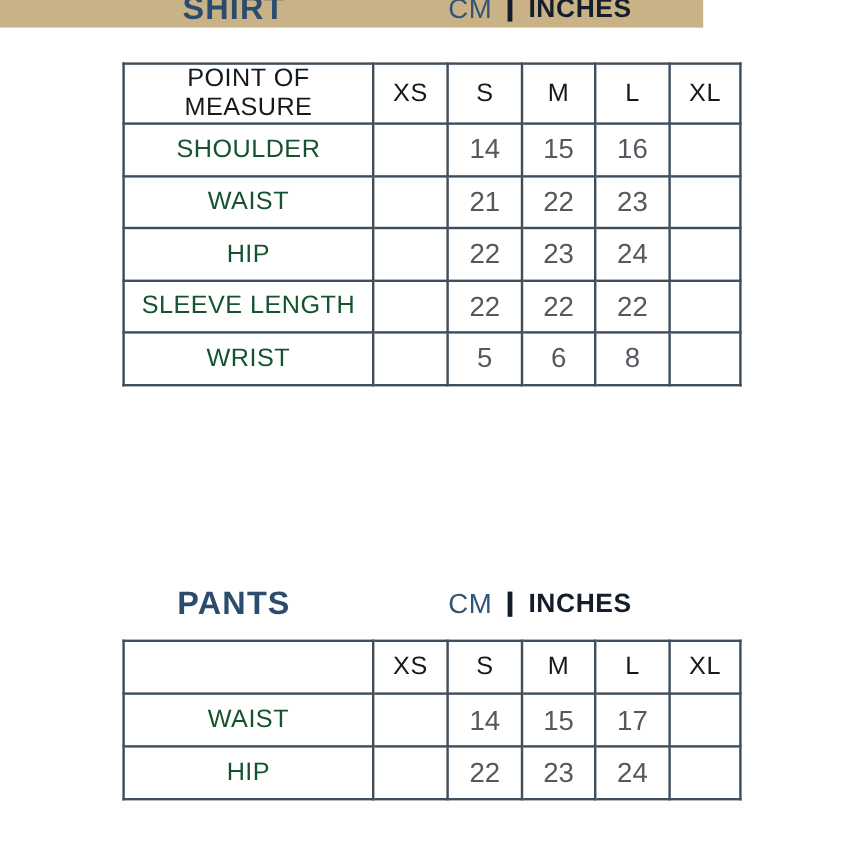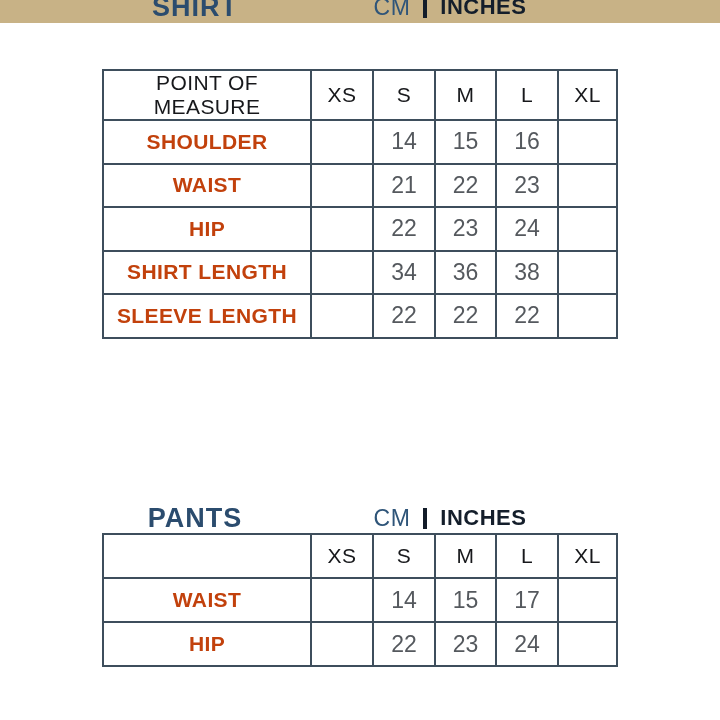--- a/index.html
+++ b/index.html
@@ -2,58 +2,58 @@
 <html><head>
 <meta charset="utf-8">
 <style>
   html,body { margin:0; padding:0; }
   .page {
     position:relative; width:720px; height:720px;
     background:#ffffff; overflow:hidden;
     font-family:"Liberation Sans", sans-serif;
   }
   .topbar {
-    position:absolute; top:0; left:0; width:720px; height:23px;
+    position:absolute; top:0; left:0; width:586px; height:23px;
     background:#c8b286; overflow:hidden;
   }
   .hdr-row { position:absolute; left:0; width:720px; height:30px; }
   .topbar-row { top:-8px; }
-  .pants-row { top:486px; height:34px;margin-top:15px; }
+  .pants-row { top:486px; height:34px; }
   .sec-title {
     position:absolute; left:88px; width:214px; text-align:center;
     font-size:27px; font-weight:bold; letter-spacing:1px;
     color:#2b4c6e; line-height:30px;
   }
   .pants-row .sec-title { line-height:34px; }
   .units {
     position:absolute; left:368px; width:164px; height:100%;
     display:flex; align-items:center; justify-content:center; gap:13px;
   }
   .cm { font-size:23px; color:#2f5579; letter-spacing:0.5px; }
   .unit-sep { width:4px; height:21px; background:#121c29; }
   .inches { font-size:22px; font-weight:bold; color:#141e2b; letter-spacing:0.5px; }
 
   table.size-table {
     position:absolute; left:102px; width:514px;
     border-collapse:collapse; table-layout:fixed;
     background:#ffffff;
   }
-  .t1 { top:69px; }
+  .t1 { top:52px; }
   .t2 { top:533px; }
   .size-table th, .size-table td {
     border:2px solid #3e4e5c; text-align:center; vertical-align:middle;
     padding:0; overflow:hidden;
   }
   .t1 th { height:41px; }
   .t1 td { height:41.5px; }
   .t2 th, .t2 td { height:42px; }
   .size-table thead th {
     font-weight:normal; font-size:21px; color:#17181b; letter-spacing:0.4px;
   }
-  .size-table td.rowlabel { font-size:21px; color:#c2410c; letter-spacing:0.4px;font-weight:bold; }
+  .size-table td.rowlabel { font-size:21px; color:#14532d; letter-spacing:0.4px; }
   .size-table td.val { font-size:23px; color:#55595e; }
 </style>
 </head>
 <body>
 
 <div class="page">
 
   <header class="topbar">
     <div class="hdr-row topbar-row">
       <span class="sec-title">SHIRT</span>
@@ -103,33 +103,33 @@
         </tr>
         <tr>
           <td class="rowlabel">HIP</td>
           <td class="val"></td>
           <td class="val">22</td>
           <td class="val">23</td>
           <td class="val">24</td>
           <td class="val"></td>
         </tr>
         <tr>
-          <td class="rowlabel">SHIRT LENGTH</td>
-          <td class="val"></td>
-          <td class="val">34</td>
-          <td class="val">36</td>
-          <td class="val">38</td>
-          <td class="val"></td>
-        </tr>
-        <tr>
           <td class="rowlabel">SLEEVE LENGTH</td>
           <td class="val"></td>
           <td class="val">22</td>
           <td class="val">22</td>
           <td class="val">22</td>
+          <td class="val"></td>
+        </tr>
+        <tr>
+          <td class="rowlabel">WRIST</td>
+          <td class="val"></td>
+          <td class="val">5</td>
+          <td class="val">6</td>
+          <td class="val">8</td>
           <td class="val"></td>
         </tr>
       </tbody>
   </table>
 
   <div class="hdr-row pants-row">
     <span class="sec-title">PANTS</span>
     <span class="units">
       <span class="cm">CM</span>
       <span class="unit-sep"></span>

